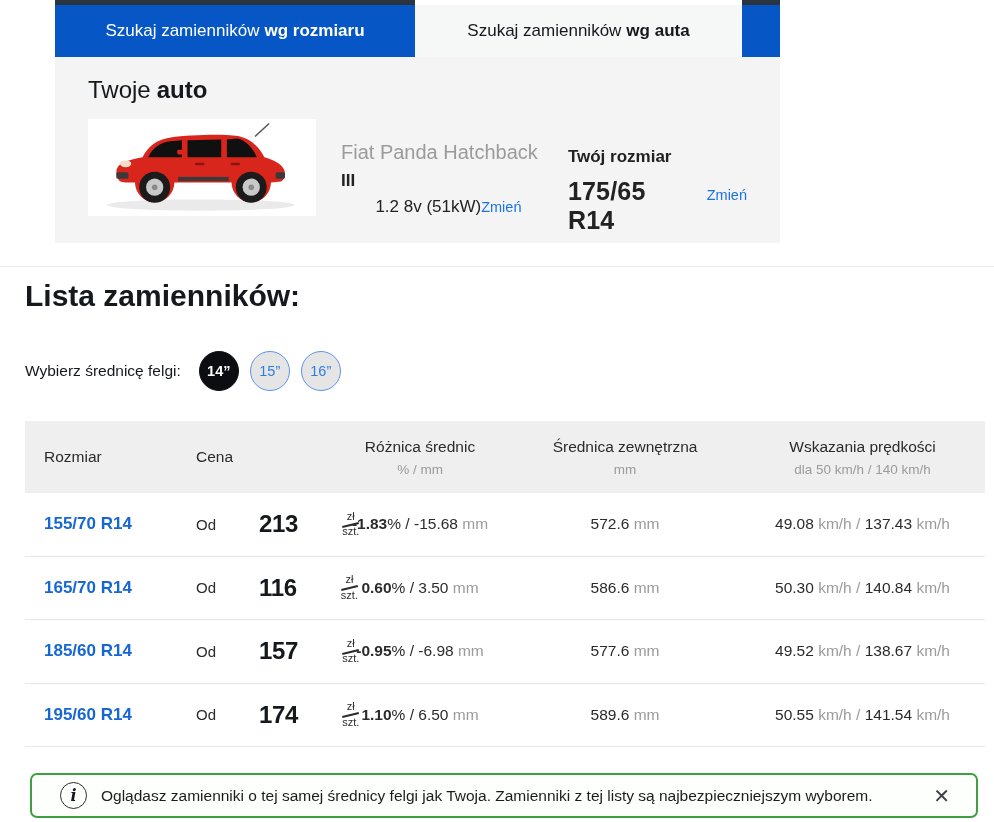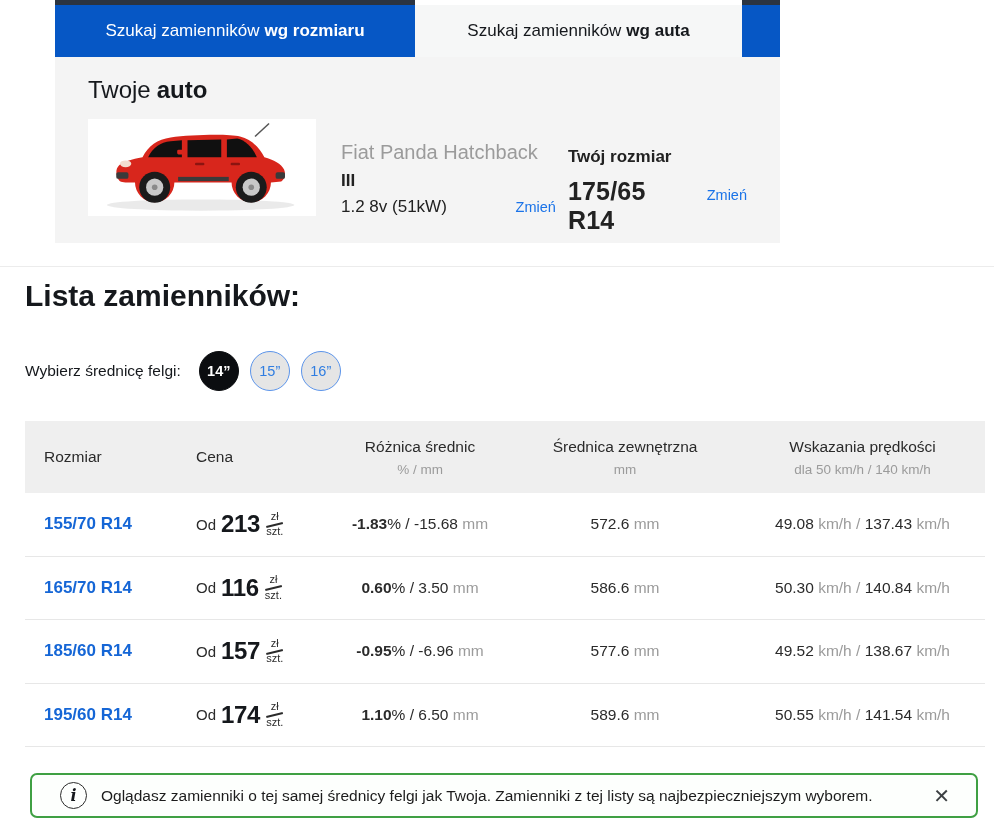--- a/index.html
+++ b/index.html
@@ -19,21 +19,21 @@
   
   .panel { margin-left:55px; width:725px; height:186px; background:#f4f4f4; padding:19px 33px 0; }
   .panel h2 { font-size:24px; font-weight:normal; color:#15181c; }
   .panel h2 .bold { font-weight:bold; margin-left:6px; }
   .car-row { display:flex; margin-top:15px; align-items:flex-start; }
   .car-img { width:228px; height:97px; background:#fff; flex:0 0 auto;
              display:flex; align-items:center; justify-content:center; }
   .car-info { margin-left:25px; width:225px; font-size:17px; line-height:1.55; padding-top:18px; }
   .car-model { color:#9b9b9b; font-size:20px; }
   .car-gen { font-weight:bold; }
-  .engine-line { display:flex; align-items:baseline; justify-content:space-between; }
+  .engine-line { display:flex; align-items:baseline; justify-content:center; }
   .link { color:#1a73e8; font-size:14.5px; cursor:pointer; text-decoration:none; }
   .car-size { margin-left:12px; padding-top:28px; }
   .size-label { font-size:17px; font-weight:bold; }
   .size-line { display:flex; align-items:baseline; margin-top:10px; }
   .size-value { font-size:25px; font-weight:bold; letter-spacing:0.2px; }
   .size-line .link { margin-left:16px; }
 
   .divider { margin-top:23px; height:1px; background:#ececec; width:994px; }
 
   
@@ -51,21 +51,21 @@
   .trow  { display:flex; height:63.5px; align-items:center; border-bottom:1px solid #e7e7e7;
            background:#fff; }
   .c-size { width:155px; padding-left:19px; }
   .c-price{ width:150px; padding-left:16px; }
   .c-diff { width:180px; text-align:center; }
   .c-diam { width:230px; text-align:center; }
   .c-speed{ width:245px; text-align:center; }
   .th-main { font-size:15.5px; color:#2b2b2b; }
   .th-sub  { font-size:13.5px; color:#9b9b9b; margin-top:6px; }
   .size-link { font-size:17px; font-weight:bold; color:#1566d6; cursor:pointer; text-decoration:none; }
-  .price-cell { display:flex; align-items:center; }
+  .price-cell { display:flex; align-items:center;gap:38px; }
   .price-od { font-size:15px; color:#2b2b2b; margin-right:5px; }
   .price-num { font-size:24px; font-weight:bold; color:#15181c; letter-spacing:-0.3px; }
   .price-frac { display:inline-flex; flex-direction:column; align-items:center;
                 font-size:11px; line-height:1.05; color:#2b2b2b; margin-left:6px; }
   .pf-line { width:17px; height:1.5px; background:#2b2b2b; transform:rotate(-14deg); margin:1px 0; }
   .cell-txt { font-size:15.5px; color:#2b2b2b; }
   .b { font-weight:bold; }
   .unit { color:#9b9b9b; }
 
   
@@ -208,21 +208,21 @@
     <div class="c-size"><a class="size-link">185/60 R14</a></div>
     <div class="c-price price-cell">
       <span class="price-od">Od</span>
       <span class="price-num">157</span>
       <span class="price-frac">
           <span>zł</span>
           <span class="pf-line"></span>
           <span>szt.</span>
         </span>
     </div>
-    <div class="c-diff cell-txt"><span class="b">-0.95</span><span>%</span> <span>/</span> <span>-6.96</span> <span class="unit">mm</span></div>
+    <div class="c-diff cell-txt"><span class="b">-0.95</span><span>%</span> <span>/</span> <span>-6.98</span> <span class="unit">mm</span></div>
     <div class="c-diam cell-txt"><span>577.6</span> <span class="unit">mm</span></div>
     <div class="c-speed cell-txt"><span>49.52</span> <span class="unit">km/h</span> <span class="unit">/</span> <span>138.67</span> <span class="unit">km/h</span></div>
   </div>
 
   <div class="trow">
     <div class="c-size"><a class="size-link">195/60 R14</a></div>
     <div class="c-price price-cell">
       <span class="price-od">Od</span>
       <span class="price-num">174</span>
       <span class="price-frac">

